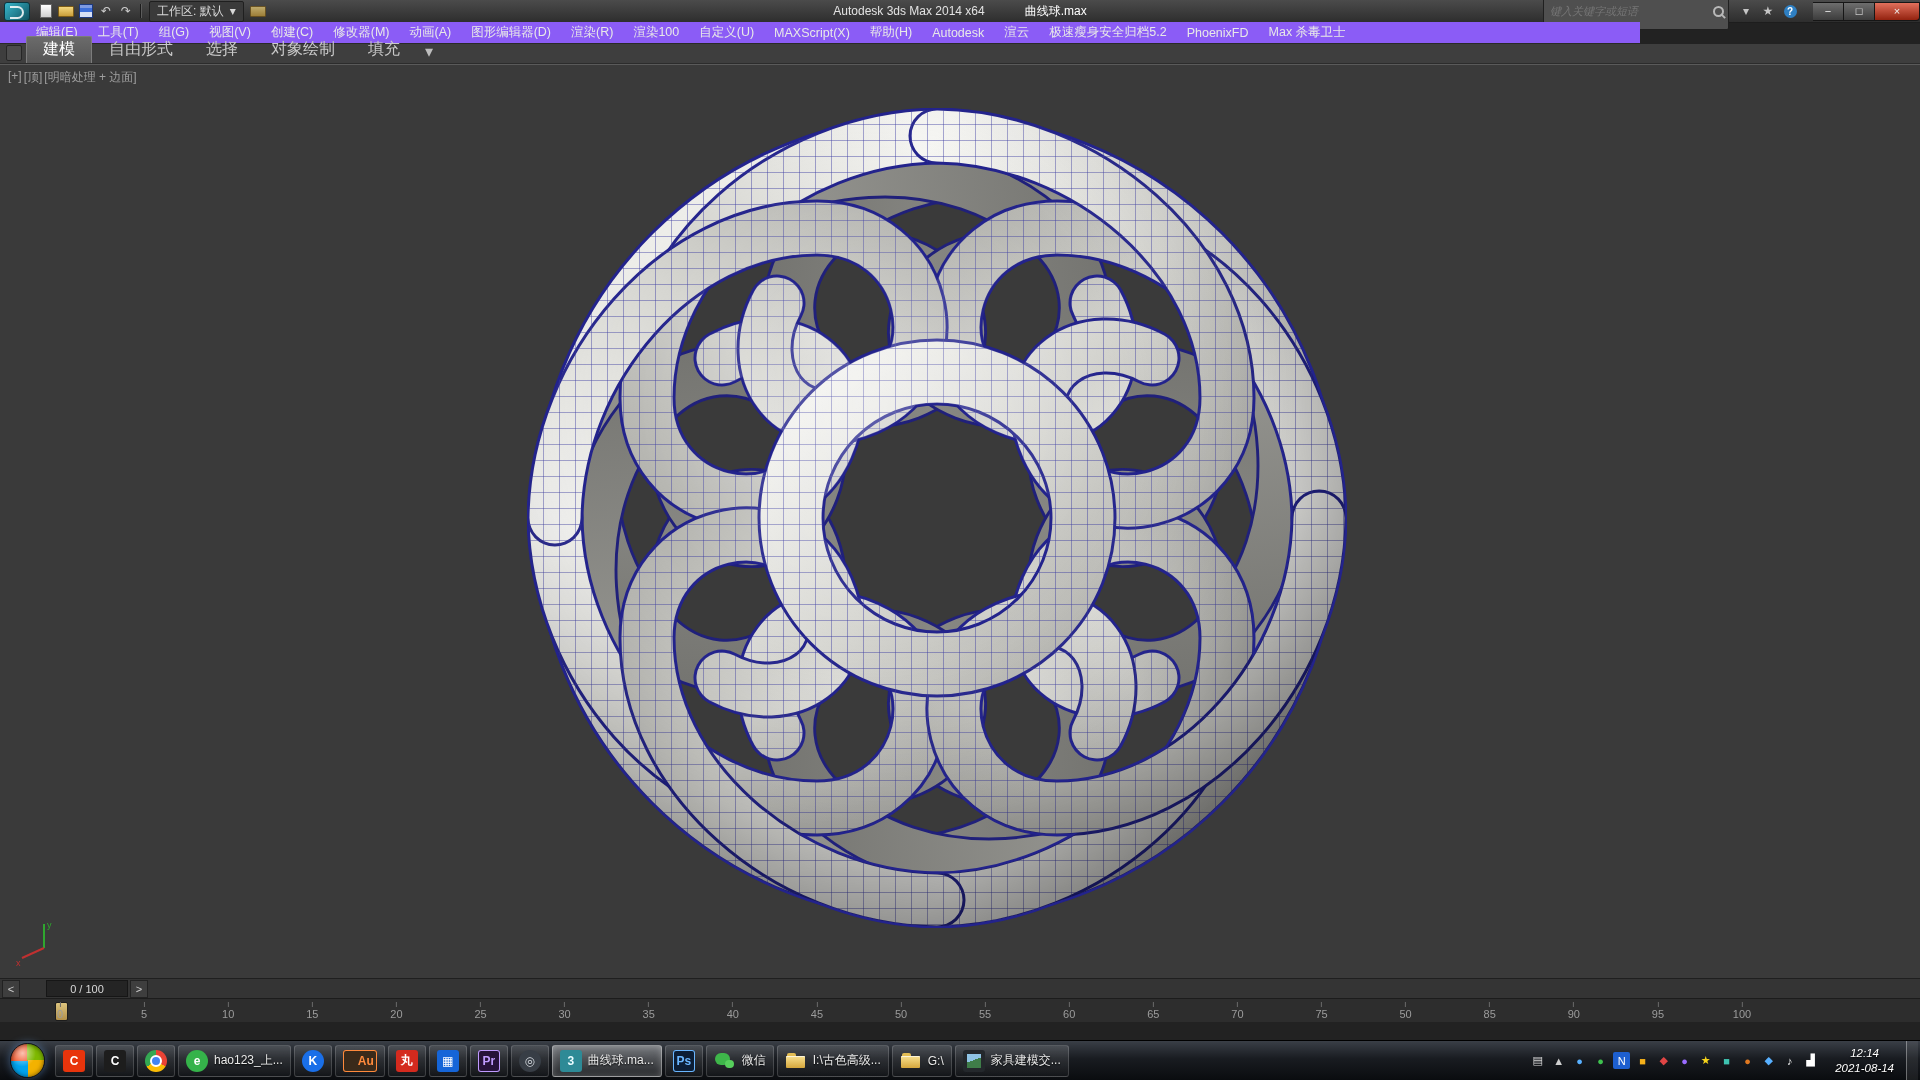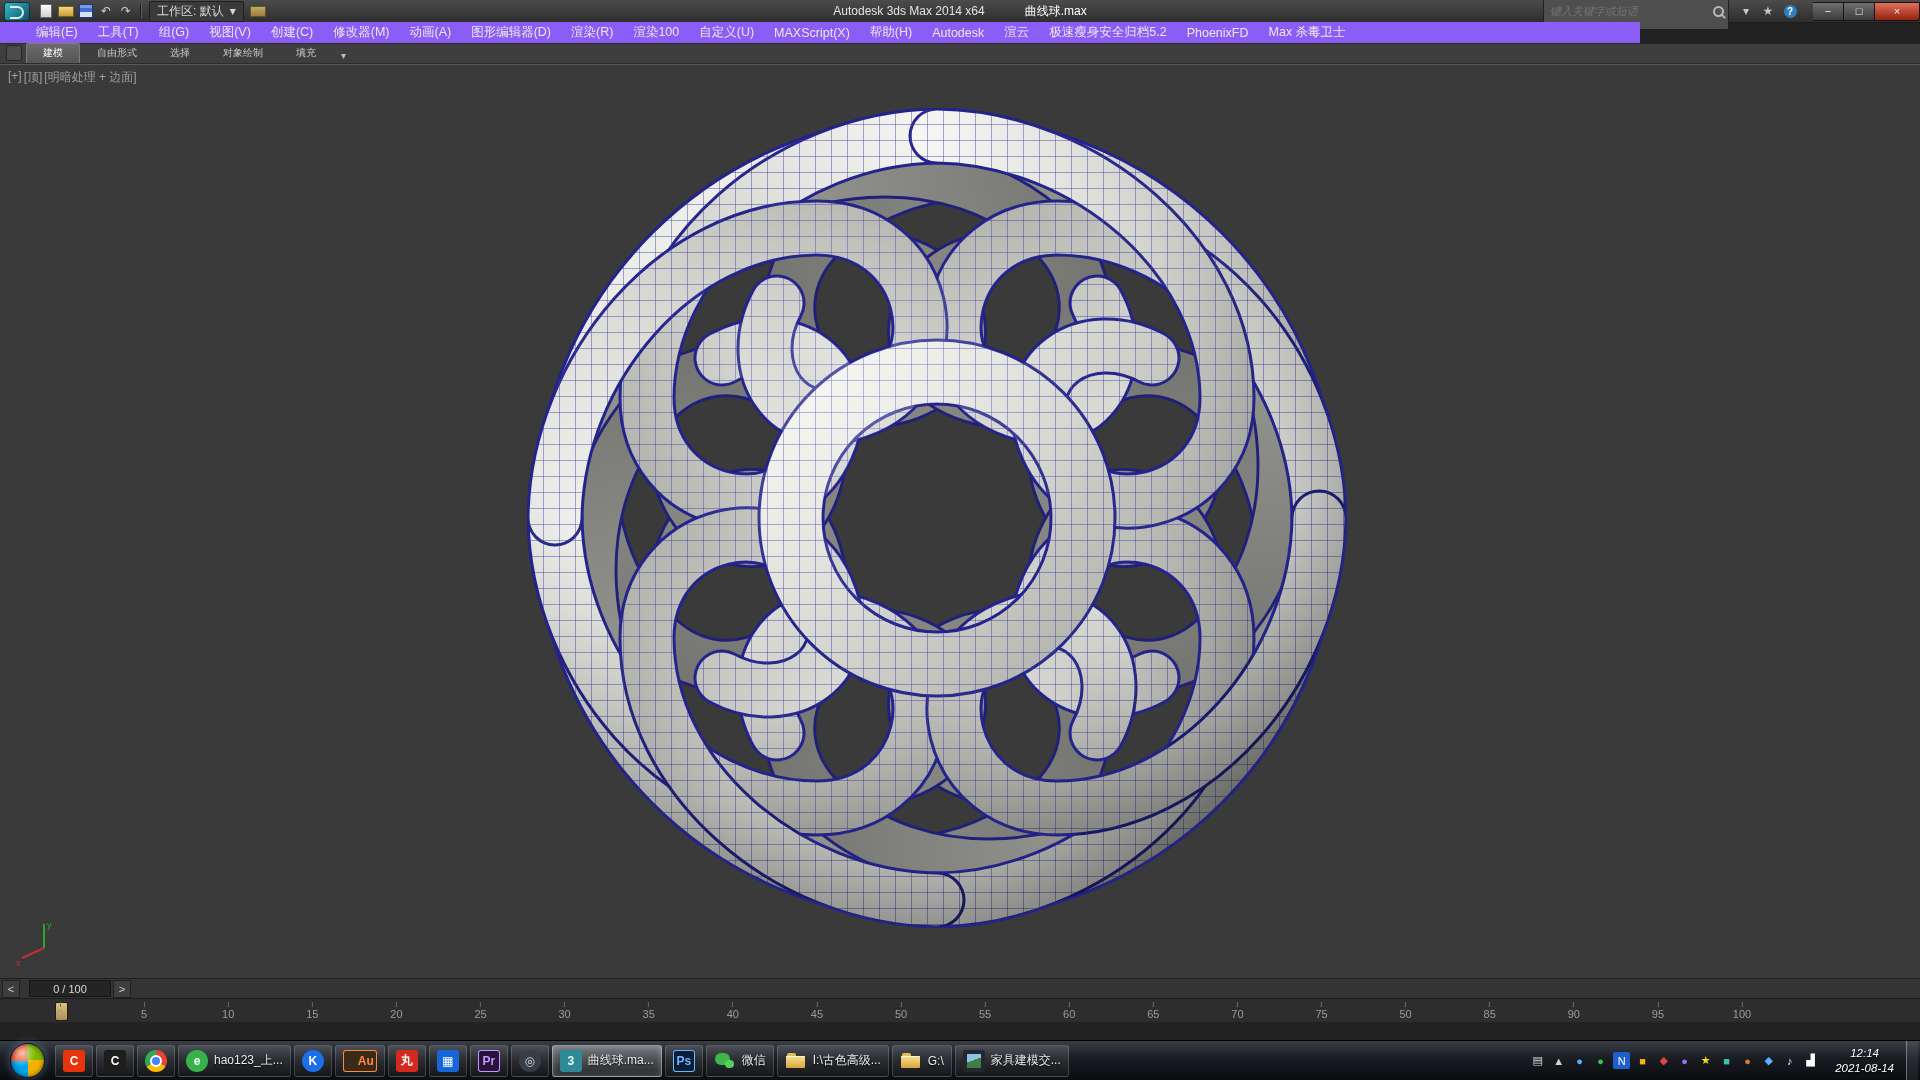--- a/index.html
+++ b/index.html
@@ -44,38 +44,38 @@
     color:#f0f0f0;background:linear-gradient(#6e6e6e,#3c3c3c);border:1px solid #161616;border-left:none;}
   .wb.close{width:44px;background:linear-gradient(#e2705c,#93220f);border-radius:0 0 4px 0;}
   
   #menubar{position:absolute;left:0;top:22px;width:1640px;height:22px;background:#8b5cf6;
     border-bottom:1px solid #2a2a2a;display:flex;align-items:center;padding-left:26px;
     box-sizing:border-box;font-size:12.5px;color:#e8e8e8;}
   .menu-item{padding:2px 10px;white-space:nowrap;cursor:default;}
   
   #ribbonbar{position:absolute;left:0;top:44px;width:1920px;height:20px;background:#3e3e3e;
     border-bottom:1px solid #2c2c2c;display:flex;align-items:flex-end;padding-left:4px;
-    box-sizing:border-box;font-size:10px;color:#c9c9c9;}
+    box-sizing:border-box;font-size:16px;color:#c9c9c9;}
   .ribbon-grip{width:14px;height:14px;margin:0 4px 2px 2px;background:#4c4c4c;border:1px solid #262626;border-radius:2px;}
   .rtab{padding:2px 16px 3px 16px;margin-right:1px;white-space:nowrap;}
   .rtab.active{background:linear-gradient(#6b6b6b,#555);color:#fff;border:1px solid #7c7c7c;border-bottom:none;border-radius:2px 2px 0 0;}
   .ribbon-dd{padding:2px 8px;color:#bdbdbd;}
   
   #viewport{position:absolute;left:0;top:64px;width:1920px;height:914px;background:#3a3a3a;
     border-top:1px solid #5a5a5a;box-sizing:border-box;overflow:hidden;}
   #vp-label{position:absolute;left:8px;top:4px;font-size:12px;color:#9f9f9f;display:flex;gap:2px;z-index:5;}
   #vp-label span{cursor:default;}
   #modelsvg{position:absolute;left:527px;top:43px;width:820px;height:820px;}
   #axis-gizmo{position:absolute;left:14px;bottom:10px;}
   
   #trackrow{position:absolute;left:0;top:978px;width:1920px;height:20px;background:#343434;
     border-top:1px solid #1f1f1f;display:flex;align-items:center;font-size:11px;color:#bbb;box-sizing:border-box;}
   .tr-btn{width:16px;height:16px;display:flex;align-items:center;justify-content:center;
     background:#3e3e3e;border:1px solid #222;color:#cfcfcf;margin-left:2px;}
-  .frame-box{width:80px;height:15px;margin-left:9px;background:#242424;border:1px solid #161616;
+  .frame-box{width:80px;height:15px;margin-left:26px;background:#242424;border:1px solid #161616;
     display:flex;align-items:center;justify-content:center;color:#d8d8d8;}
   #ruler{position:absolute;left:0;top:998px;width:1920px;height:24px;background:#2d2d2d;
     border-top:1px solid #1c1c1c;box-sizing:border-box;}
   #ruler-track{position:absolute;left:60px;right:178px;top:0;bottom:0;}
   .tick{position:absolute;top:3px;transform:translateX(-50%);text-align:center;color:#9c9c9c;font-size:11px;}
   .tick i{display:block;width:1px;height:5px;background:#6a6a6a;margin:0 auto 1px auto;}
   .time-slider{position:absolute;left:-5px;top:3px;width:11px;height:17px;border-radius:2px;
     background:linear-gradient(#dcc47e,#b2904a);border:1px solid #1d1d1d;}
   
   #statusstrip{position:absolute;left:0;top:1022px;width:1920px;height:18px;background:#3f3f3f;

